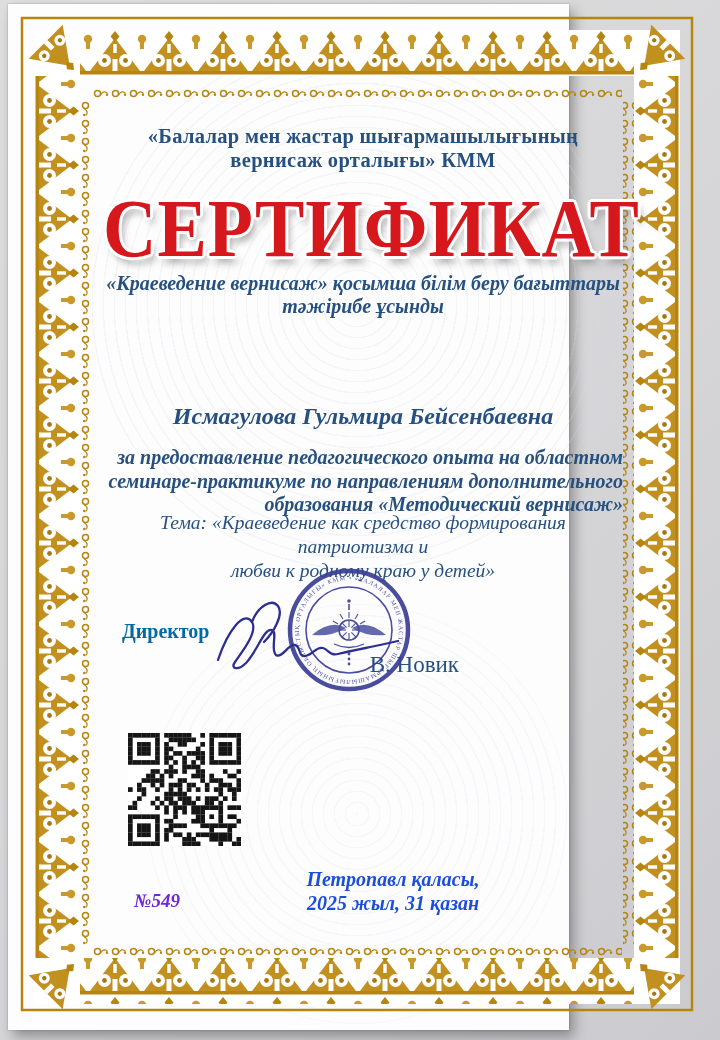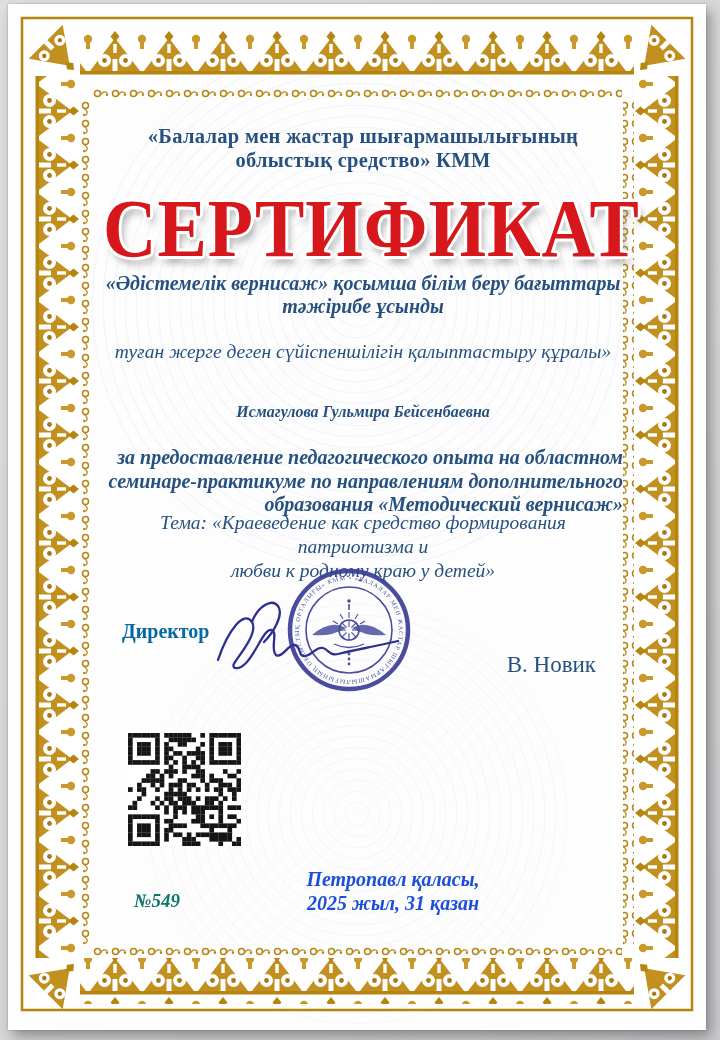--- a/index.html
+++ b/index.html
@@ -2,50 +2,50 @@
 <html><head>
 <meta charset="utf-8">
 <style>
   html,body{margin:0;padding:0;}
   body{
     width:720px;height:1040px;overflow:hidden;
     background:linear-gradient(135deg,#dedede 0%,#d6d6d8 55%,#cbcbcf 100%);
     font-family:"Liberation Serif","DejaVu Serif",serif;
   }
   .page{
-    position:absolute;left:8px;top:4px;width:698px;height:1026px;
+    position:absolute;left:8px;top:4px;width:561px;height:1026px;
     background:#fdfdfe;
     box-shadow:5px 7px 12px rgba(0,0,0,.32), 0 0 2px rgba(0,0,0,.25);
   }
   .medallion{position:absolute;border-radius:50%;opacity:.4;pointer-events:none;
     background:repeating-radial-gradient(circle at center, rgba(210,218,230,.55) 0 1.5px, rgba(255,255,255,0) 1.5px 11px);}
   .m1{left:79px;top:30px;width:540px;height:540px;}
   .m2{left:139px;top:600px;width:420px;height:420px;opacity:.3;}
   .border-svg{position:absolute;left:0;top:0;}
   .tb{position:absolute;left:95px;width:520px;text-align:center;color:#26507f;}
   .org{top:120px;font-size:20.5px;font-weight:bold;line-height:24px;letter-spacing:.3px;}
   .title{
     top:184px;margin:0;font-size:74px;font-weight:bold;color:#d6181c;
     letter-spacing:1px;line-height:80px;transform:scaleY(1.12);
     text-shadow:-2px -2px 0 #fff,2px -2px 0 #fff,-2px 2px 0 #fff,2px 2px 0 #fff,
       -3px 0 0 #fff,3px 0 0 #fff,0 3px 0 #fff,0 -3px 0 #fff,4px 6px 7px rgba(110,110,110,.55);
   }
   .bold-it{font-weight:bold;font-style:italic;}
   .it{font-style:italic;}
   .award-kk{top:268px;font-size:20px;line-height:23px;}
   .topic-kk{top:336px;font-size:19.5px;line-height:24px;}
-  .recipient{top:399px;font-size:16px;}
+  .recipient{top:399px;font-size:24px;}
   .award-ru{top:442px;font-size:20px;line-height:23.5px;text-align:right;}
   .topic-ru{top:507px;font-size:19.5px;line-height:24px;}
   .sig-label{position:absolute;left:114px;top:616px;font-size:20px;font-weight:bold;color:#0369a1;}
   .sig-name{position:absolute;right:110px;top:616px;font-size:23px;font-weight:normal;color:#26507f;margin-top:32px;}
   .stamp-svg{position:absolute;left:277px;top:562px;}
   .sign-svg{position:absolute;left:200px;top:582px;}
   .qr{position:absolute;left:120px;top:729px;}
-  .number{position:absolute;left:126px;top:886px;font-size:19px;font-weight:bold;font-style:italic;color:#0f766e;}
+  .number{position:absolute;left:126px;top:886px;font-size:19px;font-weight:bold;font-style:italic;color:#6d28d9;}
   .issued{position:absolute;left:240px;top:864px;width:290px;text-align:center;
     font-size:20px;font-weight:bold;font-style:italic;color:#1d4ed8;line-height:23.5px;}
 </style>
 </head>
 <body>
 
 <div class="page">
 
   <div class="medallion m1"></div>
   <div class="medallion m2"></div>
@@ -144,32 +144,31 @@
     <use href="#cmot" transform="translate(49,977) rotate(45)"></use>
 
     <rect x="84" y="84" width="530" height="11" fill="url(#scrH)"></rect>
     <rect x="84" y="941" width="530" height="11" fill="url(#scrH)"></rect>
     <rect x="72" y="96" width="11" height="846" fill="url(#scrV)"></rect>
     <rect x="615" y="96" width="11" height="846" fill="url(#scrV)"></rect>
   </svg>
 
   <div class="tb org">
     <div>«Балалар мен жастар шығармашылығының</div>
-    <div>облыстық средство» КММ</div>
+    <div>вернисаж орталығы» КММ</div>
   </div>
 
   <h1 class="tb title">СЕРТИФИКАТ</h1>
 
   <div class="tb award-kk bold-it">
-    <div>«Әдістемелік вернисаж» қосымша білім беру бағыттары</div>
+    <div>«Краеведение вернисаж» қосымша білім беру бағыттары</div>
     <div>тәжірибе ұсынды</div>
   </div>
 
   <div class="tb topic-kk it">
-    <div>туған жерге деген сүйіспеншілігін қалыптастыру құралы»</div>
   </div>
 
   <div class="tb recipient bold-it">Исмагулова Гульмира Бейсенбаевна</div>
 
   <div class="tb award-ru bold-it">
     <div>за предоставление педагогического опыта на областном</div>
     <div>семинаре-практикуме по направлениям дополнительного</div>
     <div>образования «Методический вернисаж»</div>
   </div>
 

